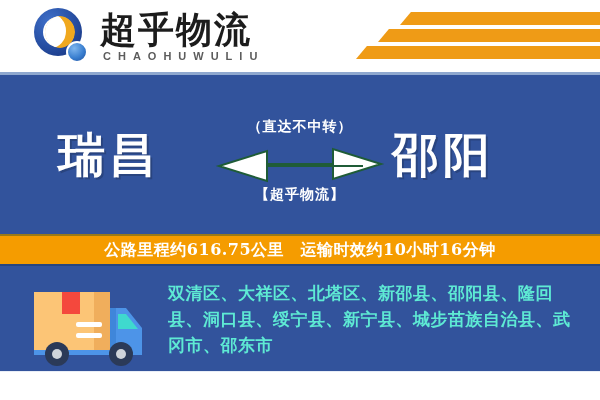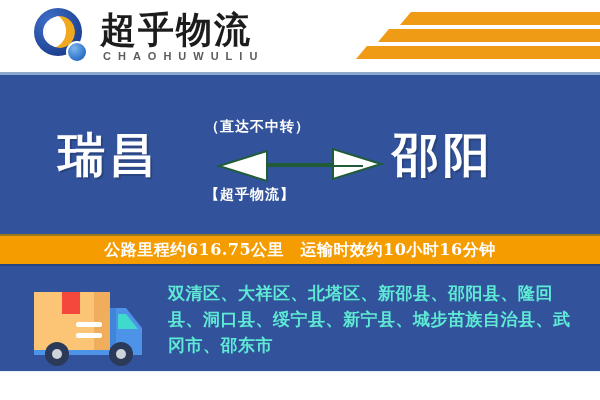--- a/index.html
+++ b/index.html
@@ -147,20 +147,21 @@
     white-space: nowrap;
     text-shadow: 2px 2px 0 rgba(0,0,0,0.18);
   }
   .city.origin { left: 58px; }
   .city.dest   { left: 392px; }
 
   .arrow-note {
     position: absolute;
     left: 205px;
     width: 190px;
+    text-align: center;
     font-family: "DejaVu Sans", "Liberation Sans", sans-serif;
     font-size: 14px;
     font-weight: bold;
     color: #ffffff;
     letter-spacing: 1px;
     white-space: nowrap;
   }
   .arrow-note.top    { top: 8px; }
   .arrow-note.bottom { top: 76px; }
 

